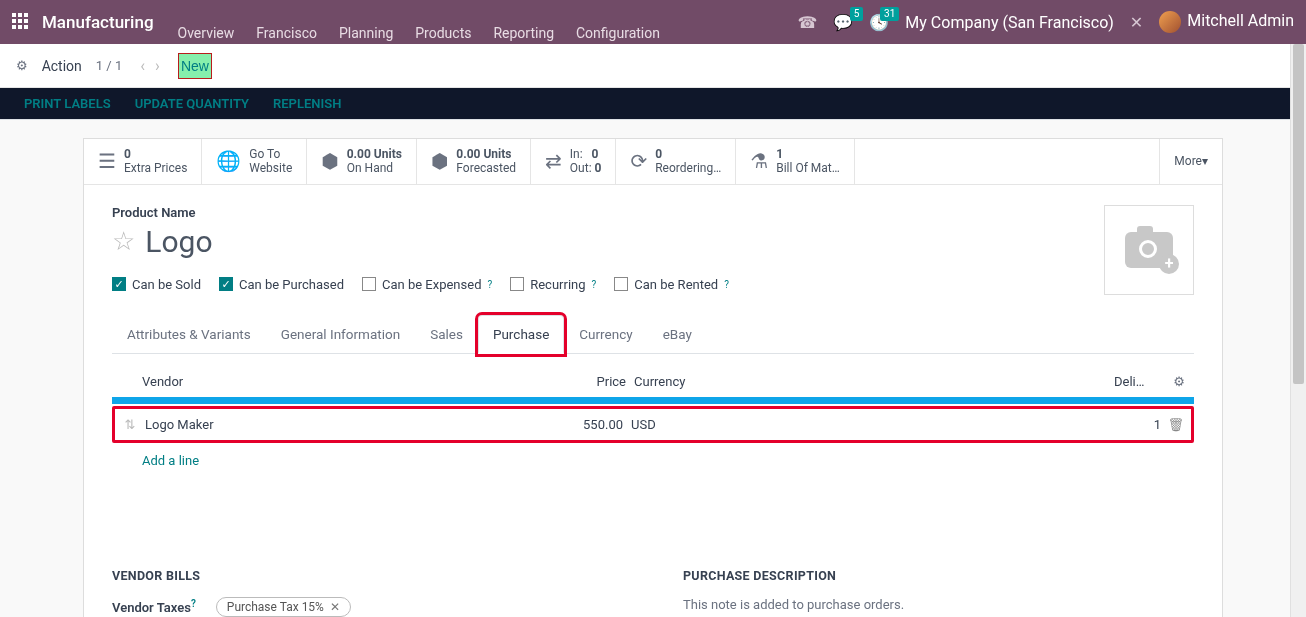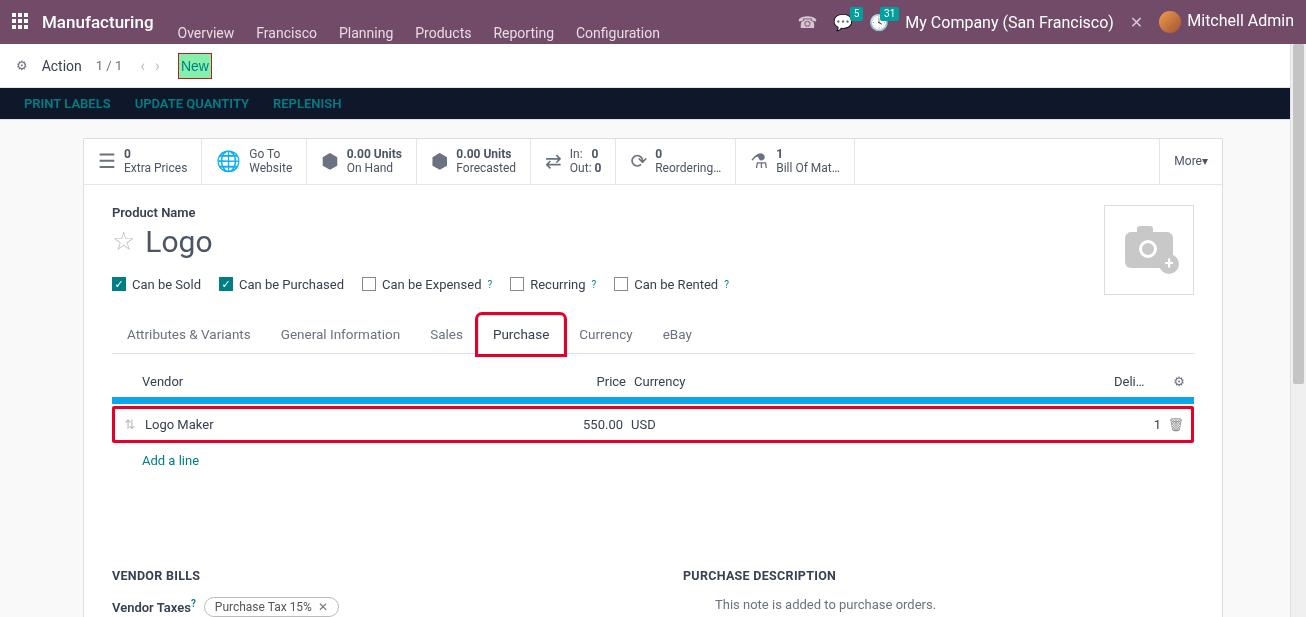--- a/index.html
+++ b/index.html
@@ -76,25 +76,25 @@
 .vtable .trow .handle { color: #bbb; cursor: grab; text-align: center; }
 .vtable .trow .price { text-align: right; padding-right: 8px; }
 .vtable .trow .qty { text-align: right; }
 .vtable .trow .trash { color: #888; cursor: pointer; text-align: center; }
 .settings-icon { color: #6b7280; cursor: pointer; text-align: center; }
 .addline { color: #017e84; cursor: pointer; padding: 10px 30px; }
 
 .bottom { display: flex; gap: 60px; margin-top: 90px; }
 .bcol { flex: 1; }
 .sechead { font-weight: 700; font-size: 12.5px; letter-spacing: 0.3px; color: #374151; margin-bottom: 14px; }
-.fieldrow { display: flex; align-items: center; gap: 8px; }
+.fieldrow { display: flex; align-items: center; gap: 20px; }
 .fieldlabel { font-weight: 600; font-size: 13px; }
 .tag { border: 1px solid #bbb; border-radius: 12px; padding: 2px 10px; font-size: 12px; color: #555; display: inline-flex; align-items: center; gap: 6px; }
 .tag .x { cursor: pointer; color: #777; }
-.note { color: #6b7280; font-size: 13px; font-style: normal; margin-left: 32px; }
+.note { color: #6b7280; font-size: 13px; font-style: normal; }
 
 .scrollbar { position: fixed; right: 0; top: 44px; bottom: 0; width: 16px; background: #f0f0f0; border-left: 1px solid #e0e0e0; }
 .scrollthumb { position: absolute; left: 2px; right: 2px; top: 0; height: 340px; background: #c4c4c4; border-radius: 2px; }
 </style>
 </head>
 <body>
 
 <div class="topnav">
   <div class="apps">
       <span></span>

